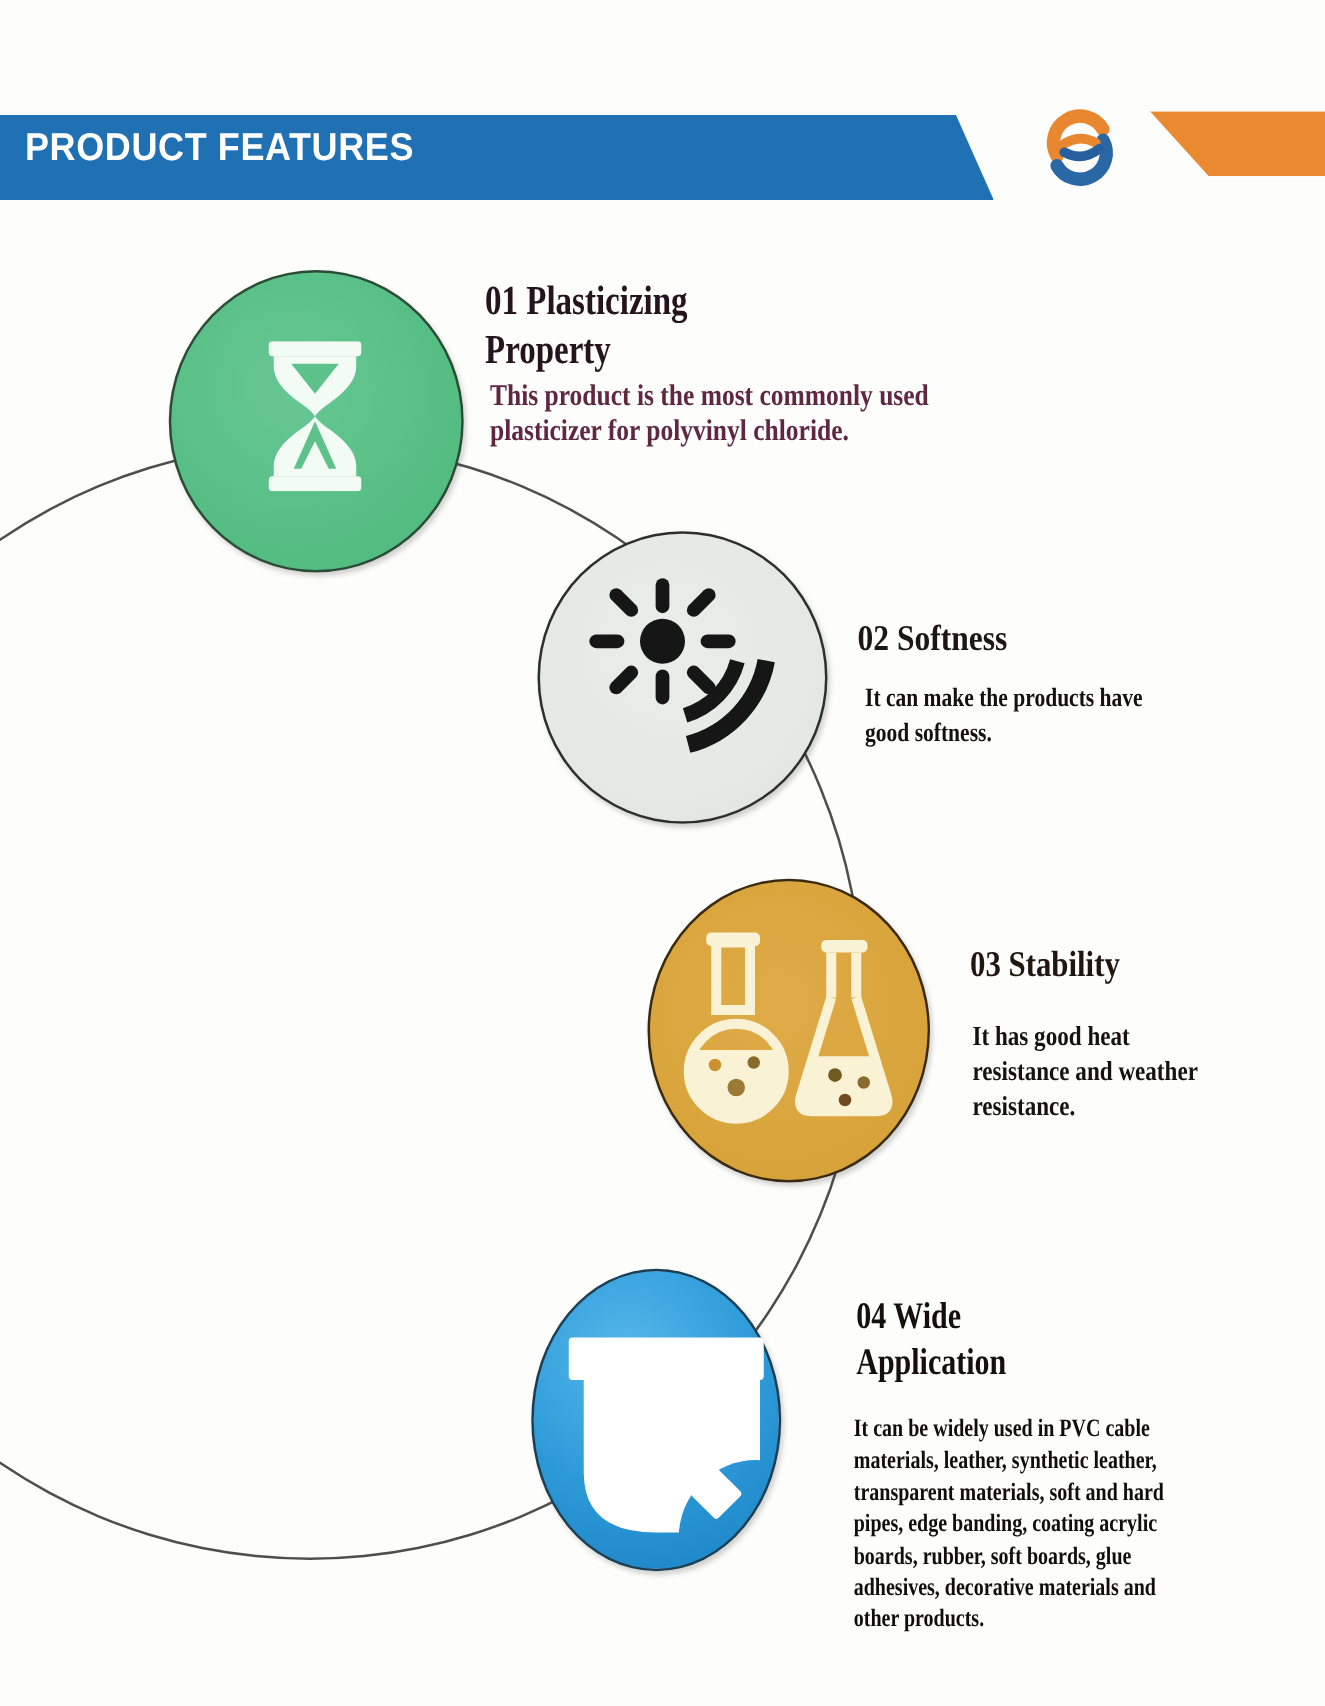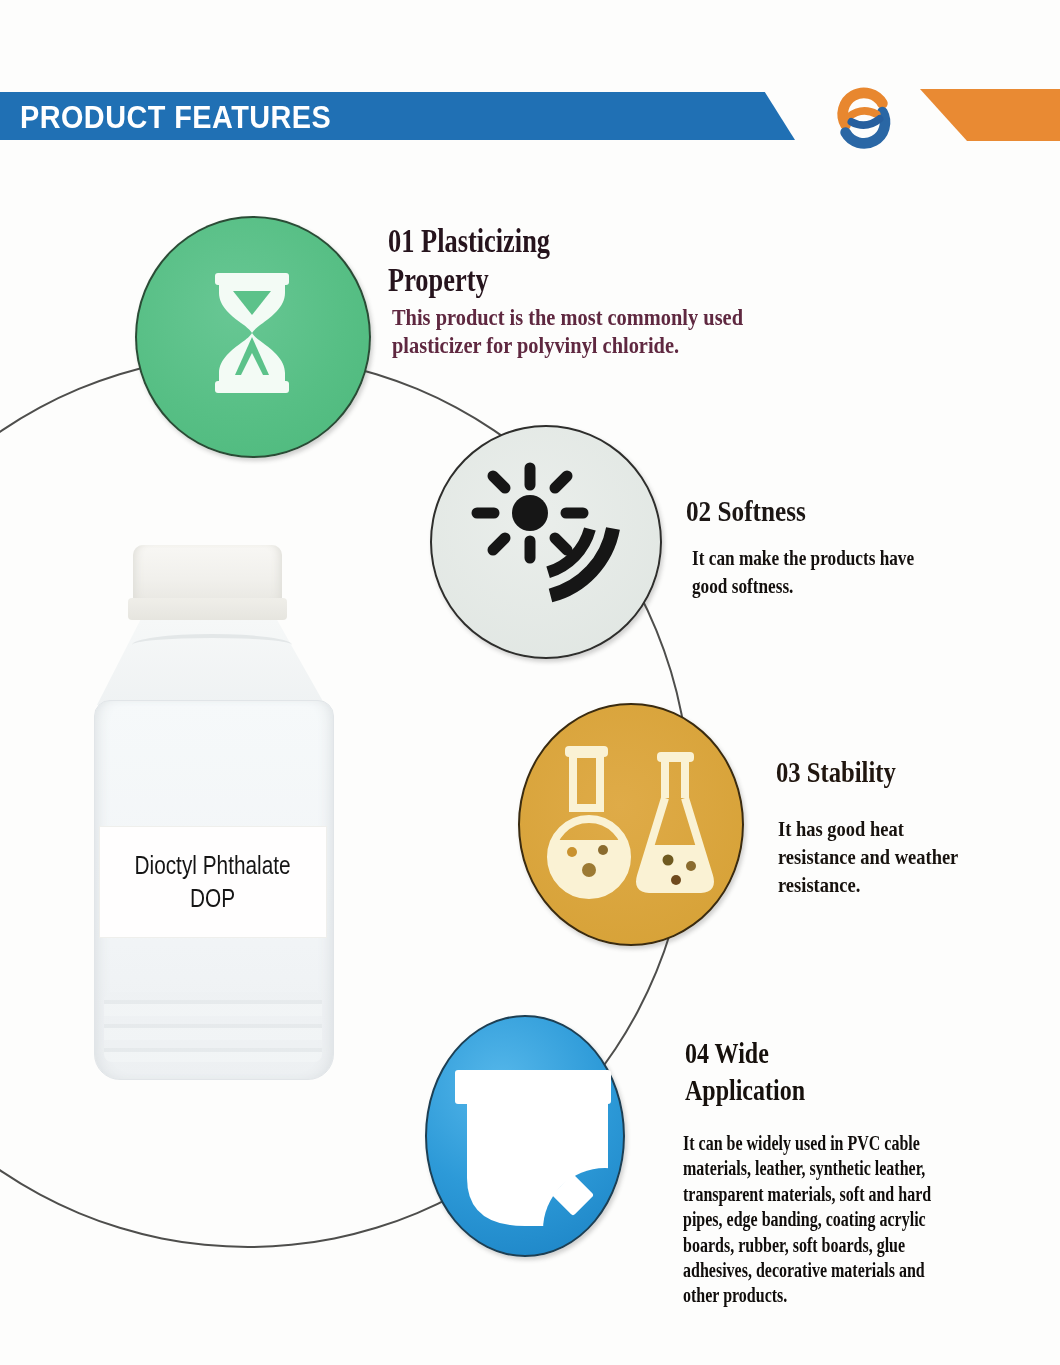--- a/index.html
+++ b/index.html
@@ -1,21 +1,21 @@
 <!DOCTYPE html>
 <html><head>
 <meta charset="utf-8">
 <style>
   html,body{margin:0;padding:0;background:#ffffff;}
   .canvas{position:relative;width:1060px;height:1365px;background:#fdfdfc;overflow:hidden;
           font-family:"Liberation Serif",serif;}
   .abs{position:absolute;}
 
   
-  .banner{left:0;top:92px;width:795px;height:48px;background:#2070b4;
+  .banner{left:0;top:92px;width:795px;height:68px;background:#2070b4;
           clip-path:polygon(0 0,96.2% 0,100% 100%,0 100%);z-index:6;}
   .banner-title{left:20px;top:0;height:52px;display:flex;align-items:center;
           font-family:"Liberation Sans",sans-serif;font-weight:bold;font-size:31px;
           color:#ffffff;letter-spacing:.5px;transform:scaleX(.93);transform-origin:left center;
           white-space:nowrap;}
   .accent{left:920px;top:89px;width:140px;height:52px;background:#e98a33;
           clip-path:polygon(0 0,100% 0,100% 100%,33.6% 100%);z-index:6;}
   .logo{left:833px;top:85px;z-index:6;}
 
   
@@ -73,32 +73,20 @@
   .t4{left:685px;top:1034px;font-size:30px;line-height:37px;color:#16100c;transform:scaleX(.80);}
   .d4{left:683px;top:1131px;font-size:20px;line-height:25.4px;color:#100d0b;transform:scaleX(.80);}
 </style>
 </head>
 <body>
 
 <div class="canvas">
 
   <div class="abs ring"></div>
 
-  <div class="abs bottle">
-    <div class="abs cap"></div>
-    <div class="abs cap-lip"></div>
-    <div class="abs neck"></div>
-    <div class="abs collar"></div>
-    <div class="abs body-b"></div>
-    <div class="abs streaks"></div>
-    <div class="abs label">
-      <div class="label-text">Dioctyl Phthalate
-DOP</div>
-    </div>
-  </div>
 
   <div class="abs banner">
     <div class="abs banner-title">PRODUCT FEATURES</div>
   </div>
   <div class="abs accent"></div>
   <svg class="abs logo" width="62" height="66" viewBox="0 0 64 66">
     <path d="M13 40 A21 21 0 1 1 51 18" fill="none" stroke="#e8872f" stroke-width="11" stroke-linecap="round"></path>
     <path d="M51 27 A21 21 0 0 1 13 48" fill="none" stroke="#2a67a5" stroke-width="11" stroke-linecap="round"></path>
     <path d="M16 32 Q30 21 45 29" fill="none" stroke="#e8872f" stroke-width="8" stroke-linecap="round"></path>
     <path d="M48 34 Q34 45 19 37" fill="none" stroke="#275f9e" stroke-width="8" stroke-linecap="round"></path>

